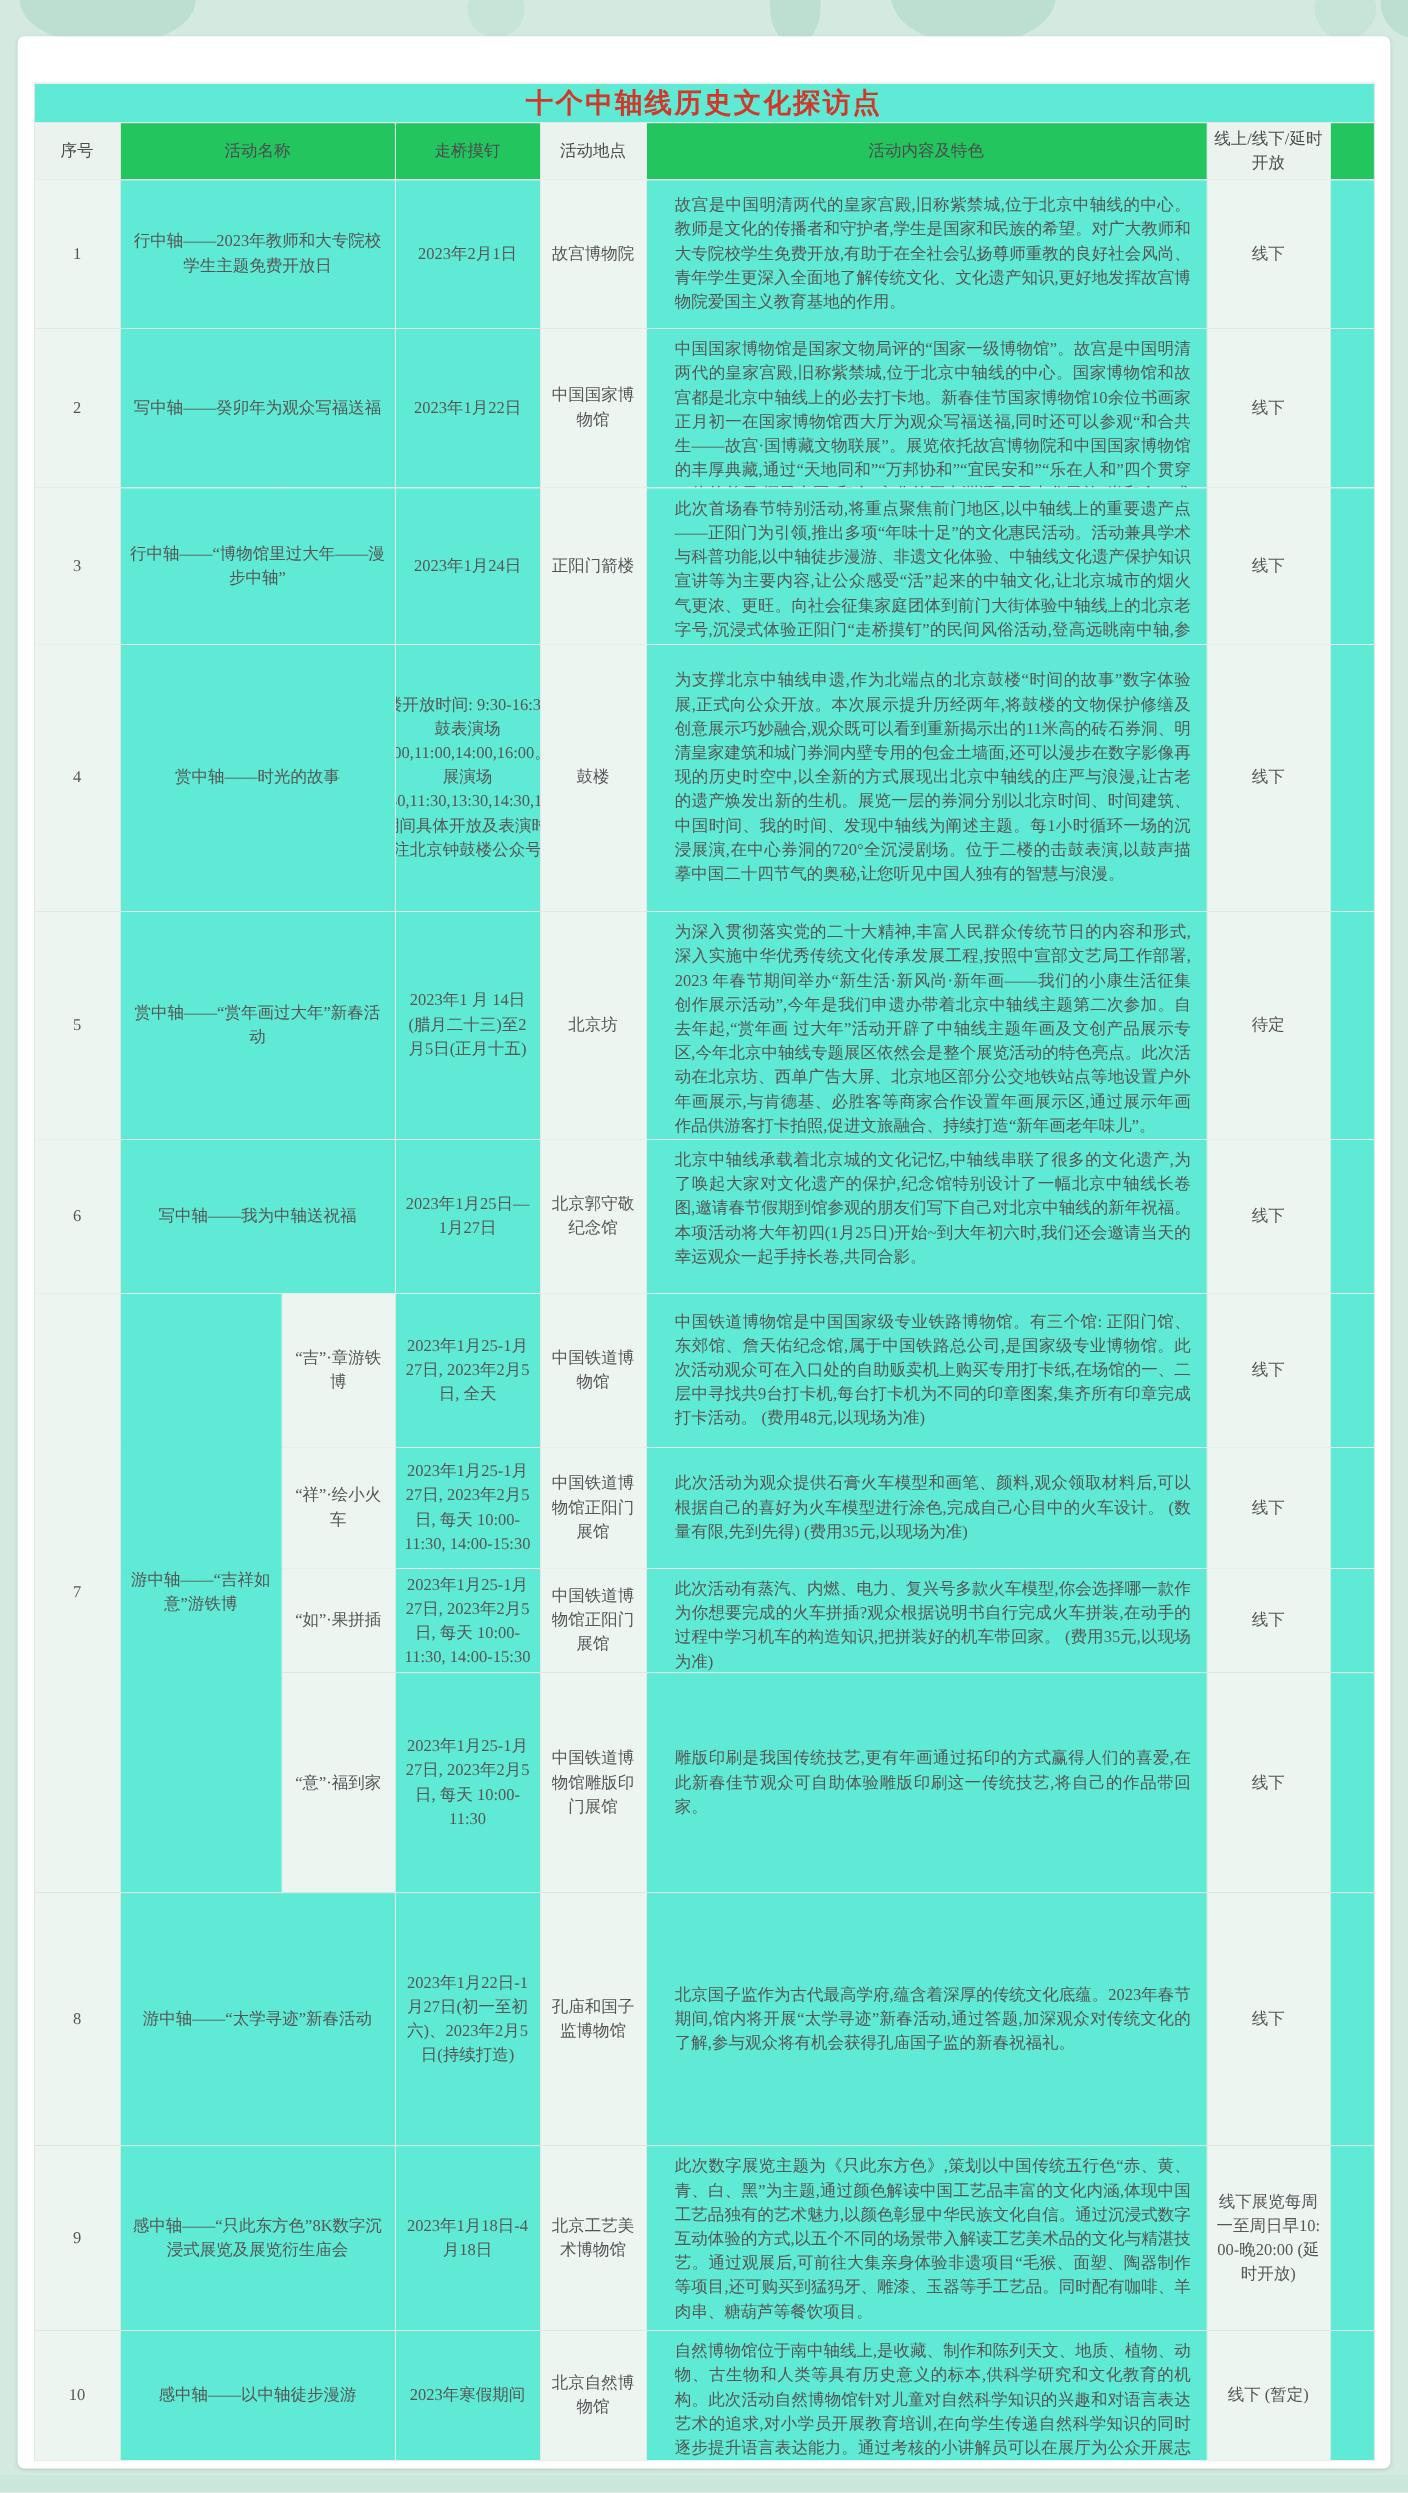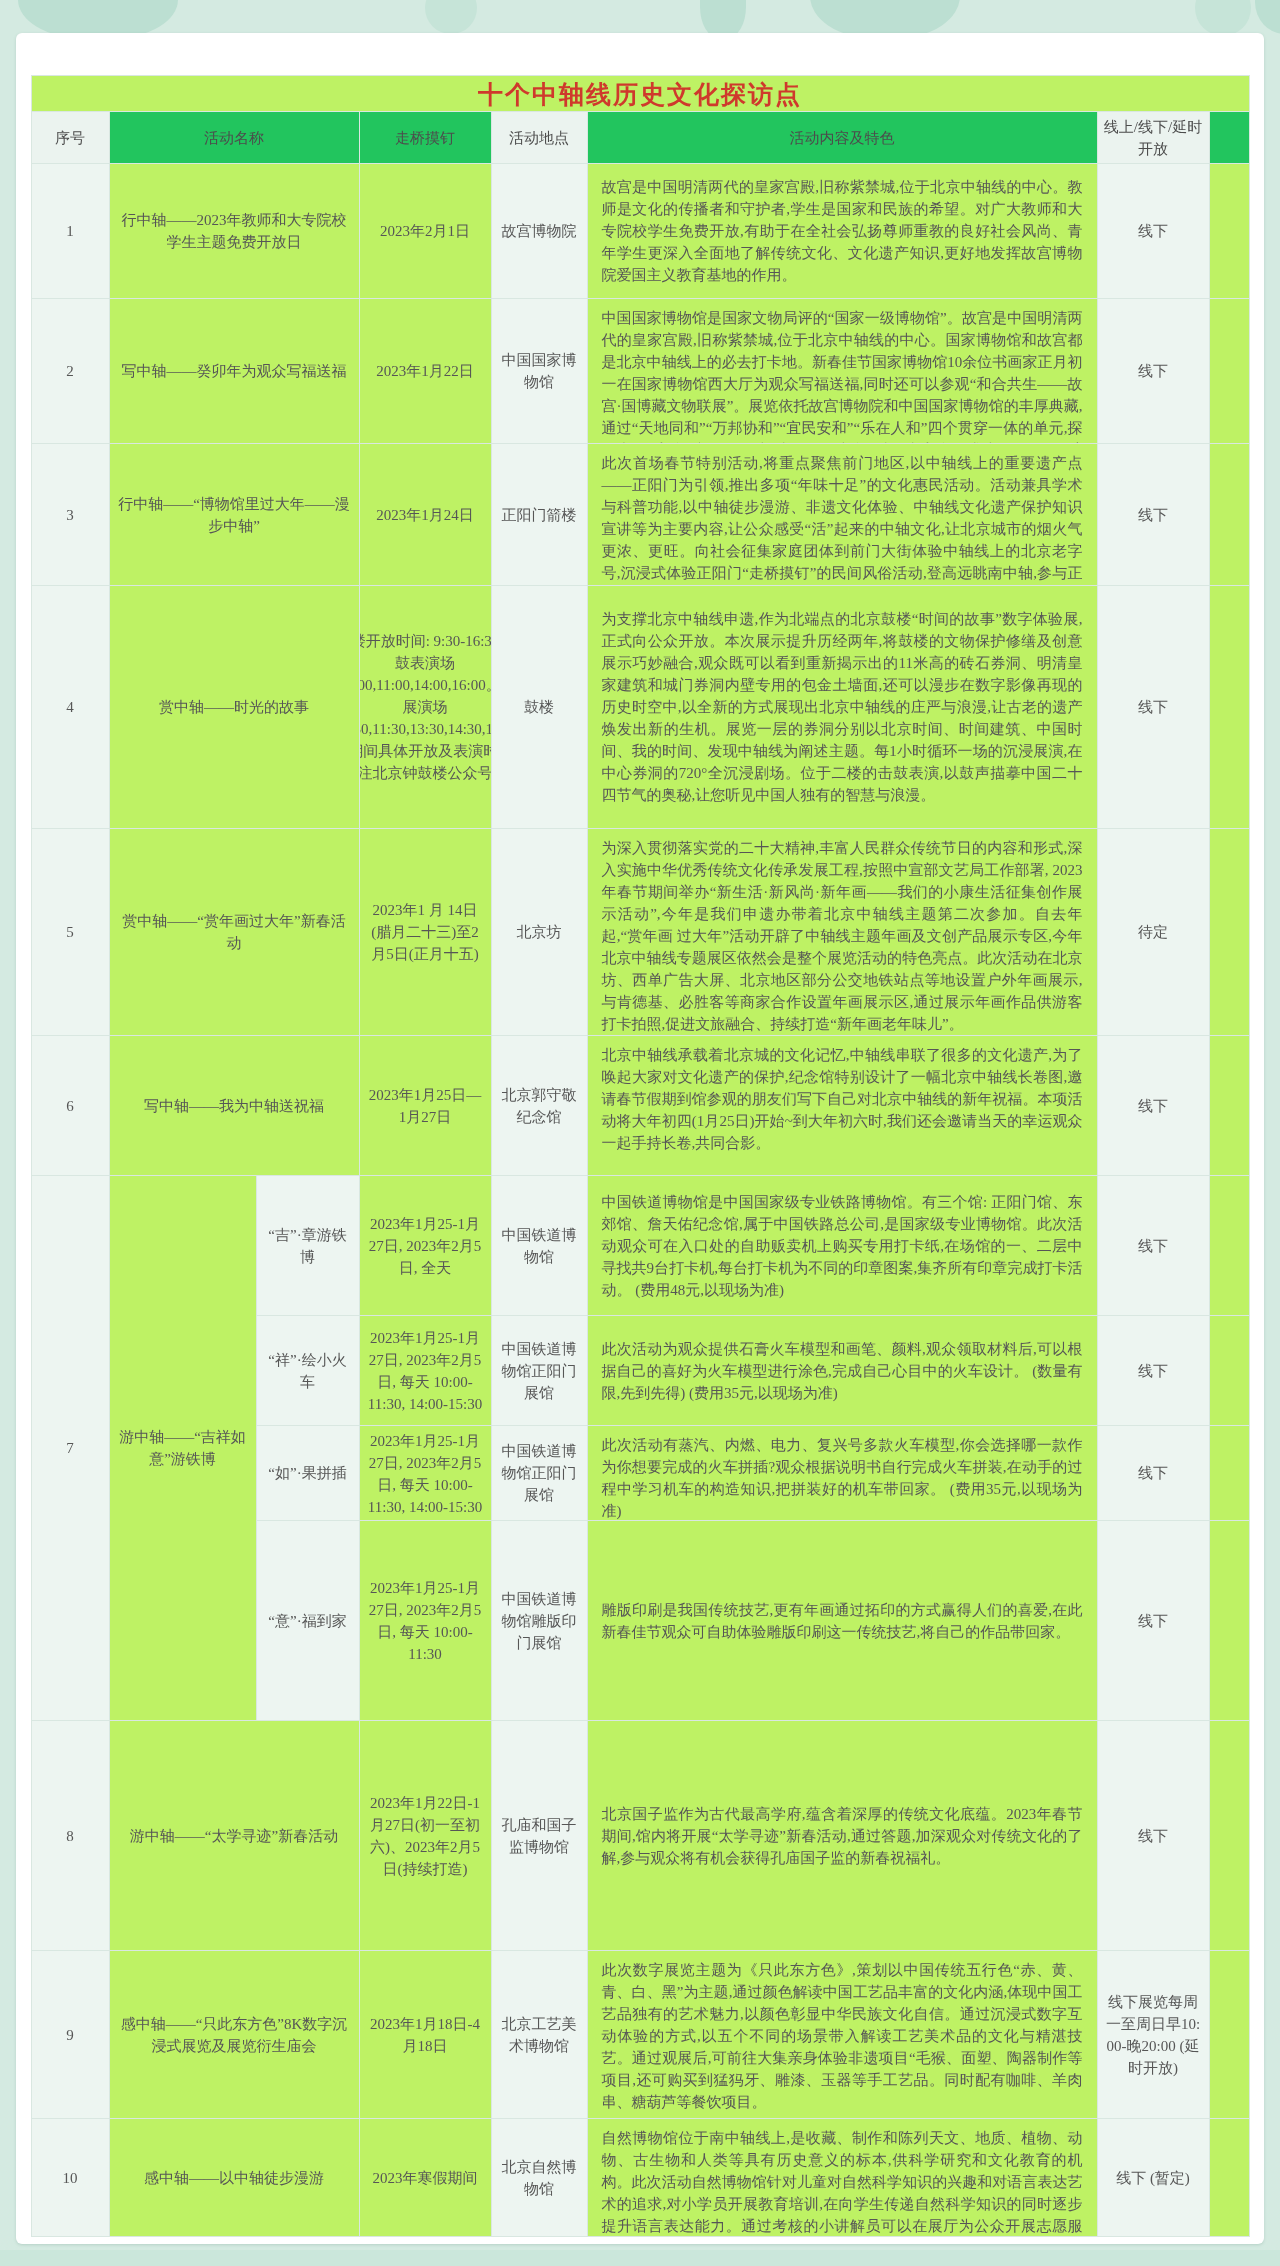--- a/index.html
+++ b/index.html
@@ -25,32 +25,32 @@
     position:absolute;left:16px;top:33px;width:1248px;height:2211px;
     background:#ffffff;border-radius:6px;
     box-shadow:0 1px 3px rgba(90,140,125,.25);
   }
   table.axis{
     border-collapse:collapse;table-layout:fixed;
     margin:42px auto 0 auto;width:1218px;
   }
   td{border:1px solid #d9e7e1;padding:0;position:relative;overflow:hidden;}
   td.mint{background:#edf5f1;}
-  td.white{background:#bef264;}
+  td.white{background:#5eead4;}
   td.h-mint{background:#ebf3ef;}
   td.h-white{background:#22c55e;}
 
   .box{
     position:absolute;left:0;top:0;right:0;bottom:0;
     display:flex;align-items:center;justify-content:center;
     overflow:hidden;text-align:center;
     padding:4px 6px;box-sizing:border-box;
     font-size:15px;line-height:22px;color:#565656;
   }
-  .box.content{justify-content:flex-start;text-align:justify;padding:8px 14px;}
+  .box.content{justify-content:flex-start;text-align:justify;padding:8px 14px;margin-left:12px;}
   .box.content p{margin:0;width:100%;}
   .box.vt{align-items:flex-start;}
   .title-cell .box{
     font-family:"Liberation Sans","DejaVu Sans",sans-serif;
     font-weight:bold;font-size:25px;color:#cf392c;letter-spacing:2px;
   }
   .head .box{color:#4c4c4c;font-size:15px;}
   .status .box{padding:4px 8px;}
 </style>
 </head>

